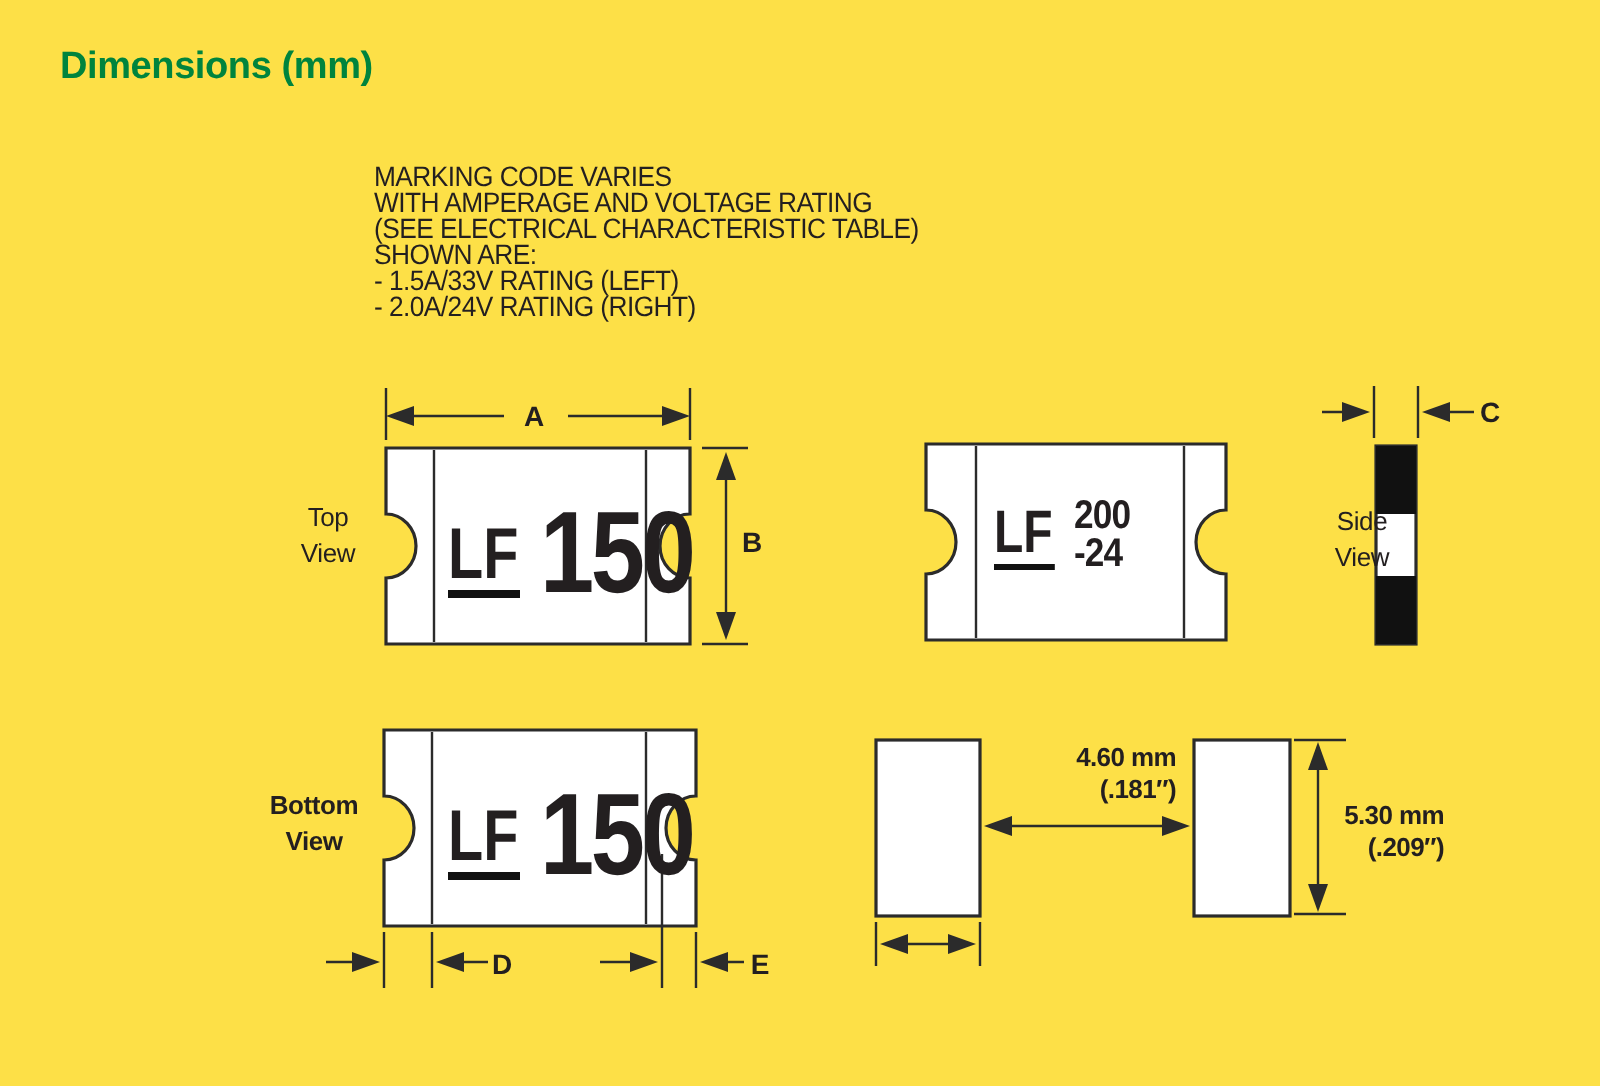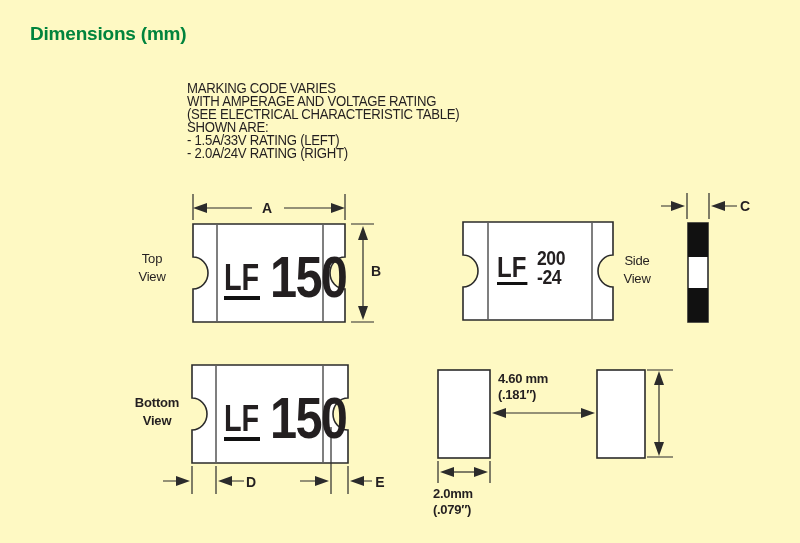--- a/index.html
+++ b/index.html
@@ -1,28 +1,28 @@
 <!DOCTYPE html>
 <html style="--accent: #00843D; --ink: #231F20; --line: #2B2B2B;"><head>
 <meta charset="utf-8">
 <style>
   :root { --accent:#00843D; --ink:#231F20; --line:#2B2B2B; }
   * { box-sizing: border-box; }
   html,body { margin:0; padding:0; background:#fff; }
   #page {
-    position:relative; width:800px; height:543px; background:#fef9c3;
+    position:relative; width:800px; height:543px; background:#fde047;
     font-family:"Liberation Sans", sans-serif; color:var(--ink); overflow:hidden;
   }
   .abs { position:absolute; }
   #title { left:30px; top:23px; font-size:19px; font-weight:bold; color:var(--accent); letter-spacing:-0.2px; }
   #note { left:187px; top:82px; font-size:14px; line-height:13.1px; letter-spacing:-0.3px;
           transform:scaleX(0.94); transform-origin:left top; white-space:nowrap; }
   .view-label { width:60px; text-align:center; font-size:13px; line-height:18px; letter-spacing:-0.2px; }
   .dim-letter { width:18px; text-align:center; font-size:14px; font-weight:bold; }
-  .meas { text-align:left; font-size:13px; font-weight:bold; line-height:16px; letter-spacing:-0.3px; white-space:nowrap; }
+  .meas { text-align:right; font-size:13px; font-weight:bold; line-height:16px; letter-spacing:-0.3px; white-space:nowrap; }
   .outline { stroke:var(--line); stroke-width:1.6; fill:#fff; }
   .thin { stroke:var(--line); stroke-width:1.2; fill:none; }
   .ah   { fill:var(--line); stroke:none; }
   .solid{ fill:#111; stroke:none; }
   
   .marking { display:flex; align-items:baseline; }
   .lf-logo { display:inline-block; font-weight:bold; font-size:36px; line-height:1;
              transform:scaleX(0.80); transform-origin:left bottom;
              border-bottom:4px solid #111; padding-right:1px; position:relative; top:-7px; }
   .code-big { display:inline-block; font-weight:bold; font-size:58px; line-height:1;
@@ -119,25 +119,25 @@
 
   <div class="abs" id="note">
     <div>MARKING CODE VARIES</div>
     <div>WITH AMPERAGE AND VOLTAGE RATING</div>
     <div>(SEE ELECTRICAL CHARACTERISTIC TABLE)</div>
     <div>SHOWN ARE:</div>
     <div>- 1.5A/33V RATING (LEFT)</div>
     <div>- 2.0A/24V RATING (RIGHT)</div>
   </div>
 
-  <div class="abs view-label" style="left:122px; top:250px;">
+  <div class="abs view-label" style="left:134px; top:250px;">
     <div>Top</div>
     <div>View</div>
   </div>
-  <div class="abs view-label" style="left:607px; top:252px;text-align:center;">
+  <div class="abs view-label" style="left:651px; top:252px;text-align:center;">
     <div>Side</div>
     <div>View</div>
   </div>
   <div class="abs view-label" style="left:127px; top:394px;font-weight:bold;">
     <div>Bottom</div>
     <div>View</div>
   </div>
 
   <div class="abs marking" style="left:224px; top:248px;">
     <span class="lf-logo">LF</span>
@@ -158,18 +158,18 @@
   <div class="abs dim-letter" style="left:258px; top:200px;">A</div>
   <div class="abs dim-letter" style="left:367px; top:263px;">B</div>
   <div class="abs dim-letter" style="left:736px; top:198px;">C</div>
   <div class="abs dim-letter" style="left:242px; top:474px;">D</div>
   <div class="abs dim-letter" style="left:371px; top:474px;">E</div>
 
   <div class="abs meas" style="left:498px; top:371px; width:90px;">
     <div>4.60 mm</div>
     <div>(.181″)</div>
   </div>
-  <div class="abs meas" style="left:433px; top:486px; width:62px;">
-    <div>2.0mm</div>
-    <div>(.079″)</div>
+  <div class="abs meas" style="left:662px; top:400px; width:60px;">
+    <div>5.30 mm</div>
+    <div>(.209″)</div>
   </div>
 
 </div>
 
 </body></html>

